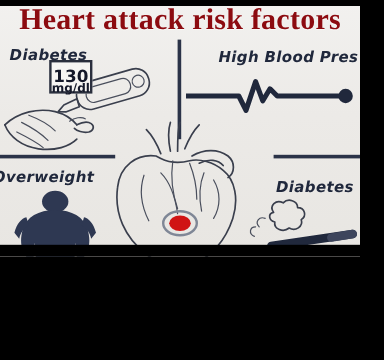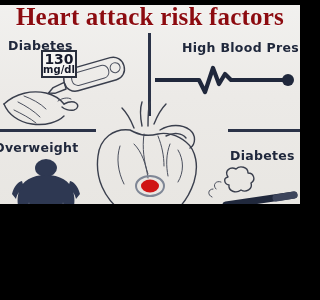--- a/index.html
+++ b/index.html
@@ -38,20 +38,21 @@
   
   .lab{
     position:absolute;
     font-family:"DejaVu Sans",sans-serif;
     font-weight:bold;
     font-size:12.5px;
     color:#20283c;
     letter-spacing:.3px;
     white-space:nowrap;
     z-index:20;
+    font-style:italic;
   }
 
   
   .art{position:absolute;z-index:10;}
 
   .ln{fill:none;stroke:#3a3f4d;stroke-width:1.4;stroke-linecap:round;stroke-linejoin:round;}
   .ln-thin{fill:none;stroke:#4a4f5d;stroke-width:1;stroke-linecap:round;stroke-linejoin:round;}
   .solid{fill:#2e3852;}
   .dark{fill:#222a3e;}
 </style>
@@ -86,21 +87,21 @@
     <path class="ln" d="M2 52 C14 41 30 38 44 41 C52 43 58 47 62 52"></path>
     <path class="ln" d="M62 52 C66 50 71 49 74 51 C77 53 76 57 72 58 C67 59 62 57 60 55"></path>
     <path class="ln" d="M2 52 C6 62 16 70 30 72 C44 74 56 70 62 64"></path>
     <path class="ln-thin" d="M22 44 C30 47 38 51 44 57"></path>
     <path class="ln-thin" d="M16 50 C24 54 32 59 38 65"></path>
     <path class="ln-thin" d="M12 58 C20 62 28 66 34 71"></path>
     <path class="ln-thin" d="M56 49 C60 46 66 45 69 47"></path>
   </svg>
 
   <div style="position:absolute;left:41px;top:50px;width:32px;height:24px;border:2px solid #2a2f3d;background:#f6f5f3;z-index:18;">
-    <div style="font-family:'DejaVu Sans',sans-serif;font-weight:bold;font-size:14px;line-height:13px;color:#15192a;text-align:center;padding-top:1px;">130</div>
+    <div style="font-family:'DejaVu Sans',sans-serif;font-weight:bold;font-size:14px;line-height:13px;color:#15192a;text-align:center;padding-top:6px;">130</div>
     <div style="font-family:'DejaVu Sans',sans-serif;font-weight:bold;font-size:10px;line-height:8px;color:#15192a;text-align:center;">mg/dl</div>
   </div>
 
   <div class="lab" style="left:182px;top:40px;">High Blood Pres</div>
 
   <svg class="art" style="left:155px;top:62px;" width="148" height="36" viewBox="0 0 148 36">
     <path d="M0 18 L36 18 L44 18 L50 30 L58 6 L64 22 L70 12 L76 18 L128 18" fill="none" stroke="#20283c" stroke-width="4.2" stroke-linecap="round" stroke-linejoin="round"></path>
     <circle cx="133" cy="18" r="6" fill="#20283c"></circle>
   </svg>
 

